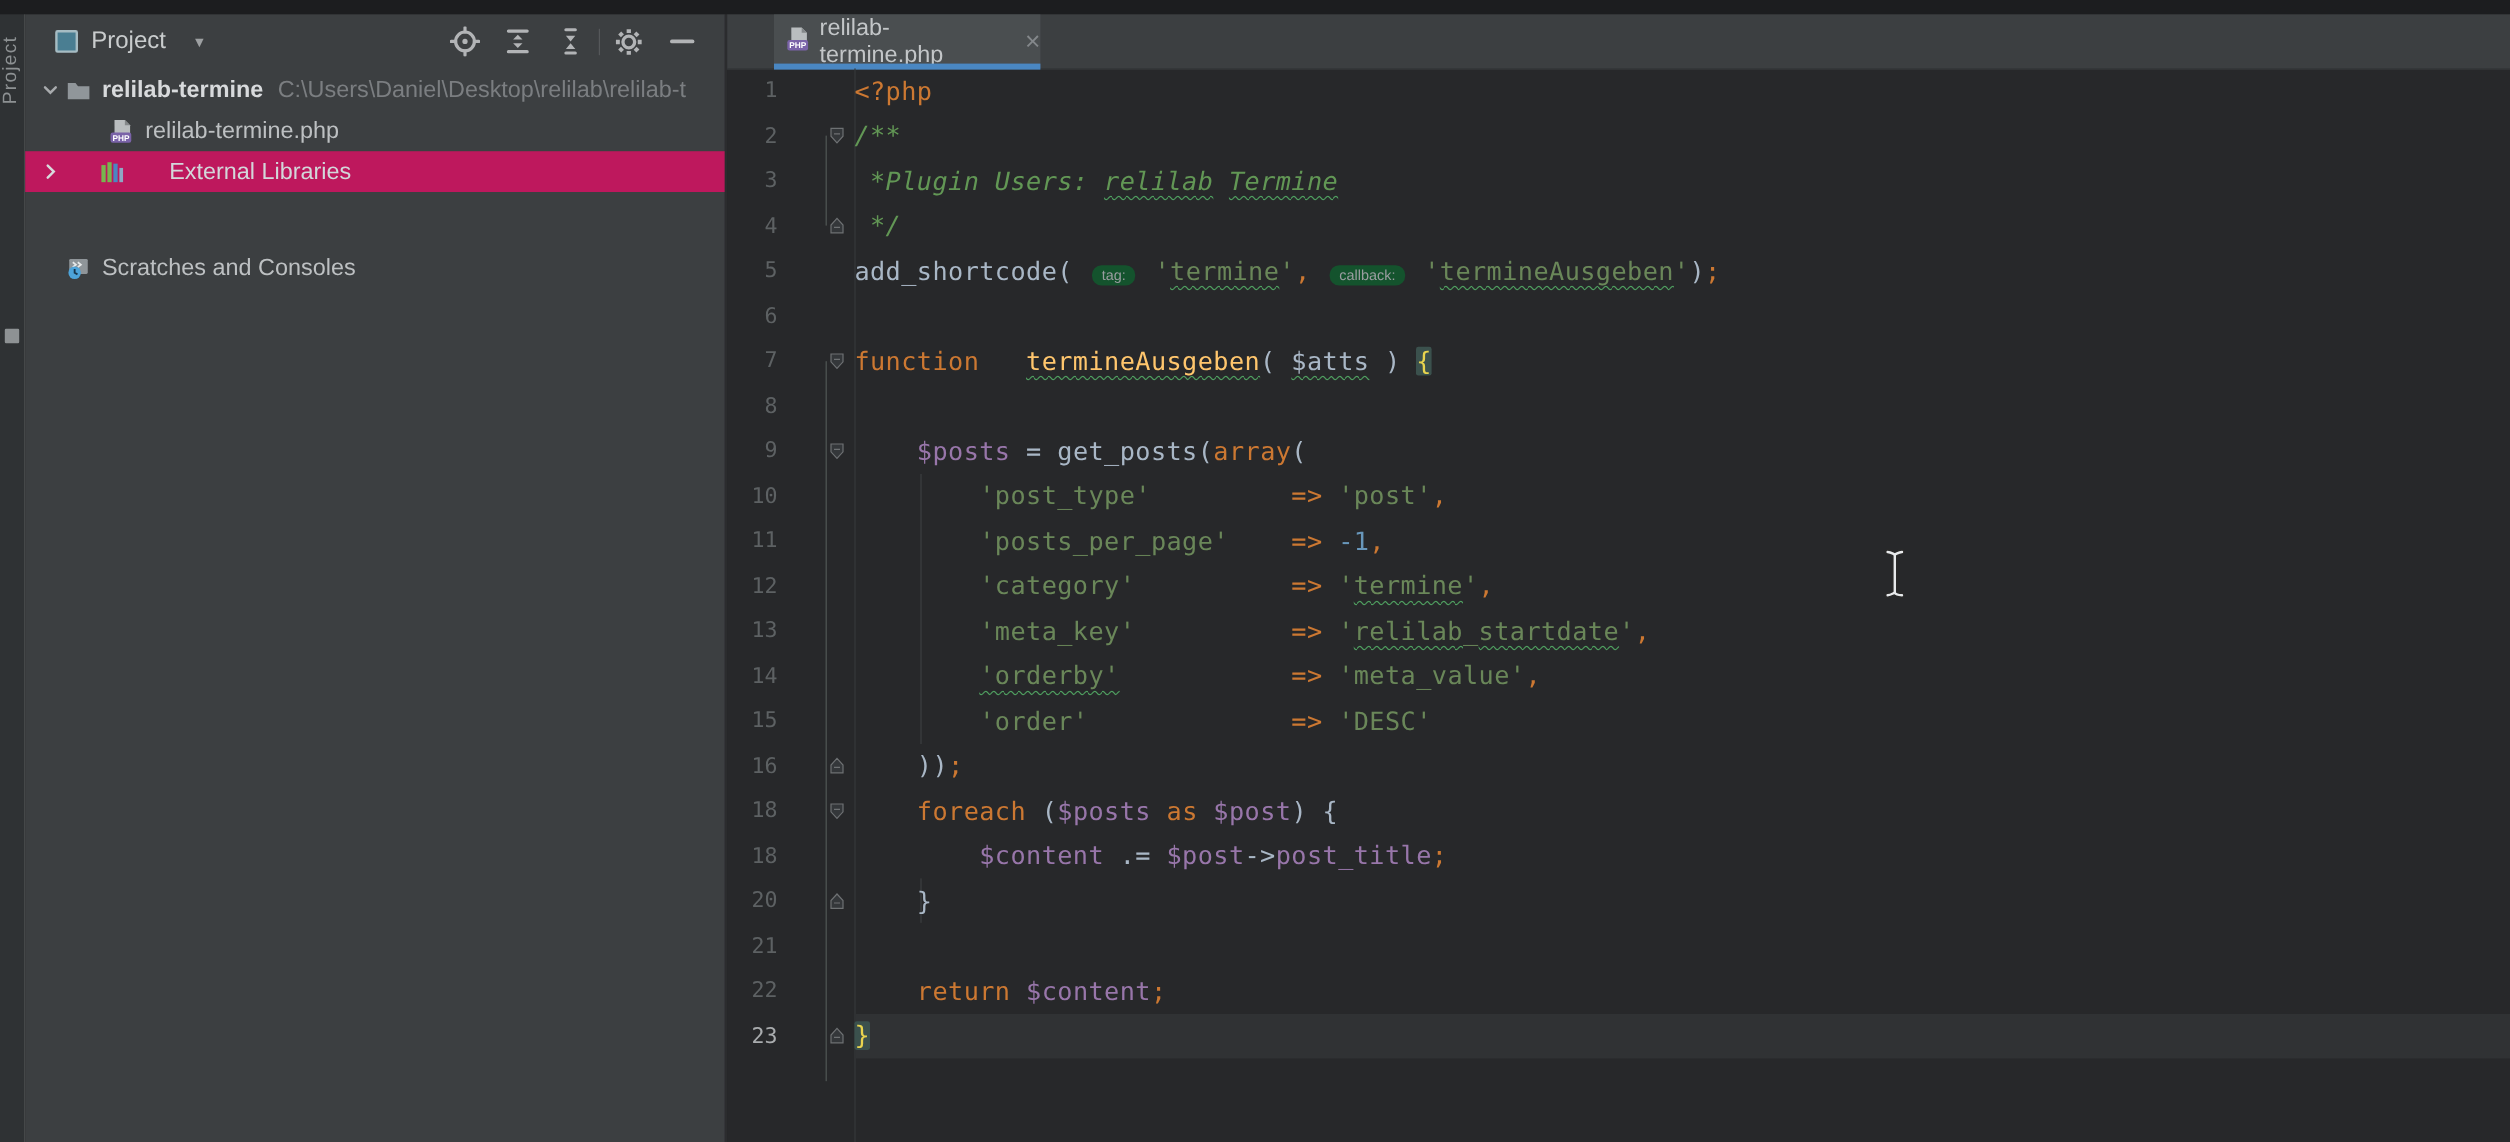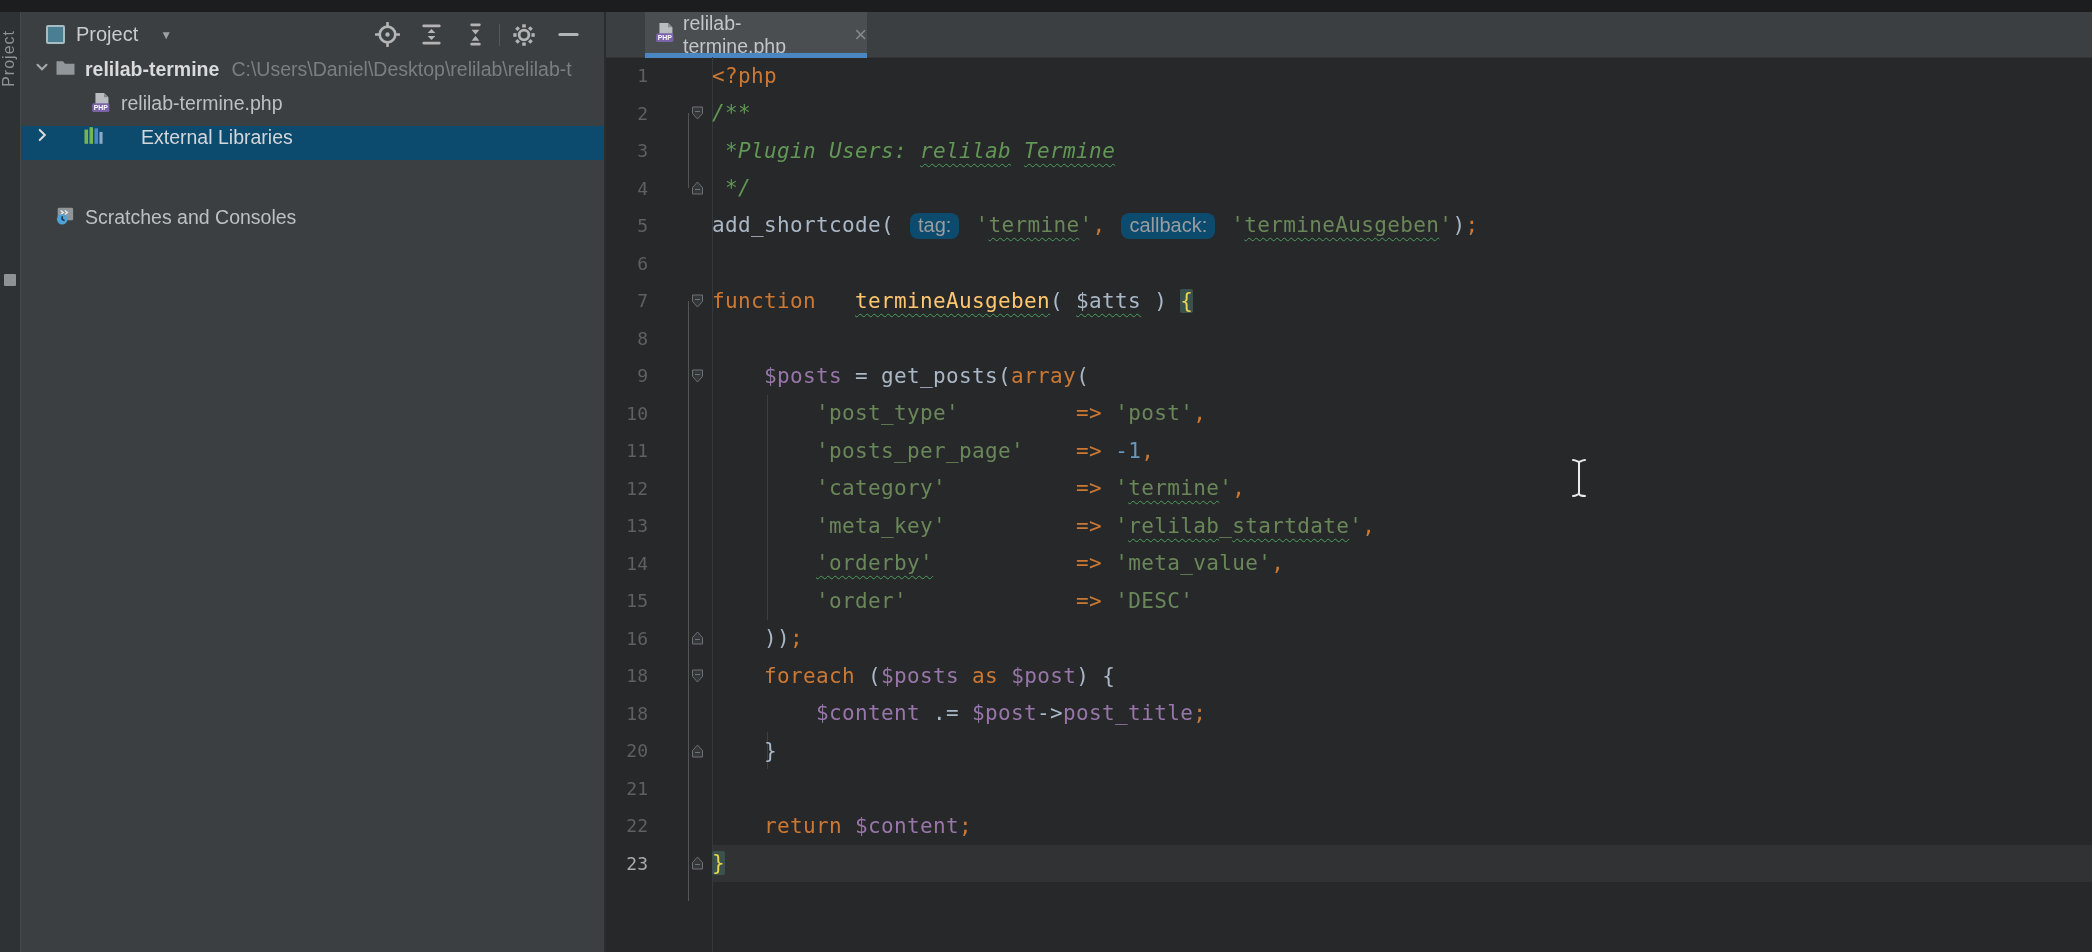--- a/index.html
+++ b/index.html
@@ -21,22 +21,22 @@
   #panel-header{position:absolute;left:0;top:0;width:100%;height:45px;display:flex;align-items:center;}
   #pv-icon{margin-left:25px;width:19px;height:19px;background:#4a7e92;border:2px solid #a6bcc3;border-radius:2px;box-sizing:border-box;}
   #panel-title{margin-left:11px;color:#c9cccd;font-size:20px;}
   #panel-caret{margin-left:22px;color:#9da0a2;font-size:12px;}
   #panel-toolbar{margin-left:auto;margin-right:14px;display:flex;align-items:center;gap:0;}
   .tbtn{width:44px;height:30px;display:flex;align-items:center;justify-content:center;cursor:pointer;}
   .tdiv{width:1px;height:22px;background:#55585a;margin:0 2px;}
 
   
   #tree{position:absolute;left:0;top:46px;width:100%;}
-  .trow{position:relative;height:34px;display:flex;white-space:nowrap;overflow:hidden;cursor:pointer;}
-  .trow.selected{background:#0c4a6e;gap:28px;}
+  .trow{position:relative;height:34px;display:flex;align-items:center;white-space:nowrap;overflow:hidden;cursor:pointer;}
+  .trow.selected{background:#be185d;gap:28px;}
   .slot-caret{width:26px;display:flex;justify-content:center;flex:none;}
   .slot-icon{width:30px;display:flex;justify-content:flex-start;flex:none;}
   .tlabel{color:#bdc0c2;font-size:19.5px;}
   .trow.selected .tlabel{color:#d3d7da;}
   .tlabel.bold{color:#d8dadc;font-weight:bold;}
   .tpath{color:#7b7e81;font-size:19.5px;margin-left:12px;}
 
   
   #editor{position:absolute;left:606px;top:12px;width:1486px;height:940px;background:#27282a;}
   #tabbar{position:absolute;left:0;top:0;width:100%;height:45px;background:#3c3f41;border-bottom:1px solid #313335;}
@@ -58,21 +58,21 @@
   .line.current .lnum{color:#a9acae;}
   .foldcol{width:64px;flex:none;position:relative;height:100%;}
   .foldmark{position:absolute;left:43px;top:50%;transform:translateY(-50%);cursor:pointer;display:flex;}
   .codetext{white-space:pre;font-family:"DejaVu Sans Mono",monospace;font-size:21px;letter-spacing:0.36px;color:#a9b7c6;}
 
   .kw{color:#cc7832}.str{color:#6a8759}.vr{color:#9876aa}.df{color:#a9b7c6}
   .nm{color:#6897bb}.cm{color:#629755;font-style:italic}.fn{color:#ffc66d}
   .br{color:#e8d44e;background:#3b514d;border-radius:2px;}
   .u{text-decoration-line:underline;text-decoration-style:wavy;text-decoration-color:#4e9e5f;
      text-decoration-thickness:1px;text-underline-offset:5px;}
-  .hint{background:#0c4a6e;color:#9a9da0;border-radius:8px;padding:1px 8px 2px 8px;font-size:20px;
+  .hint{background:#14532d;color:#9a9da0;border-radius:8px;padding:1px 8px 2px 8px;font-size:12px;
         font-family:"Liberation Sans",sans-serif;letter-spacing:0;margin:0 3px;display:inline-block;}
 
   #ibeam{position:absolute;left:962px;top:398px;pointer-events:none;}
 </style>
 </head>
 <body>
 
 <div id="app">
   <div id="topstrip"></div>
 

